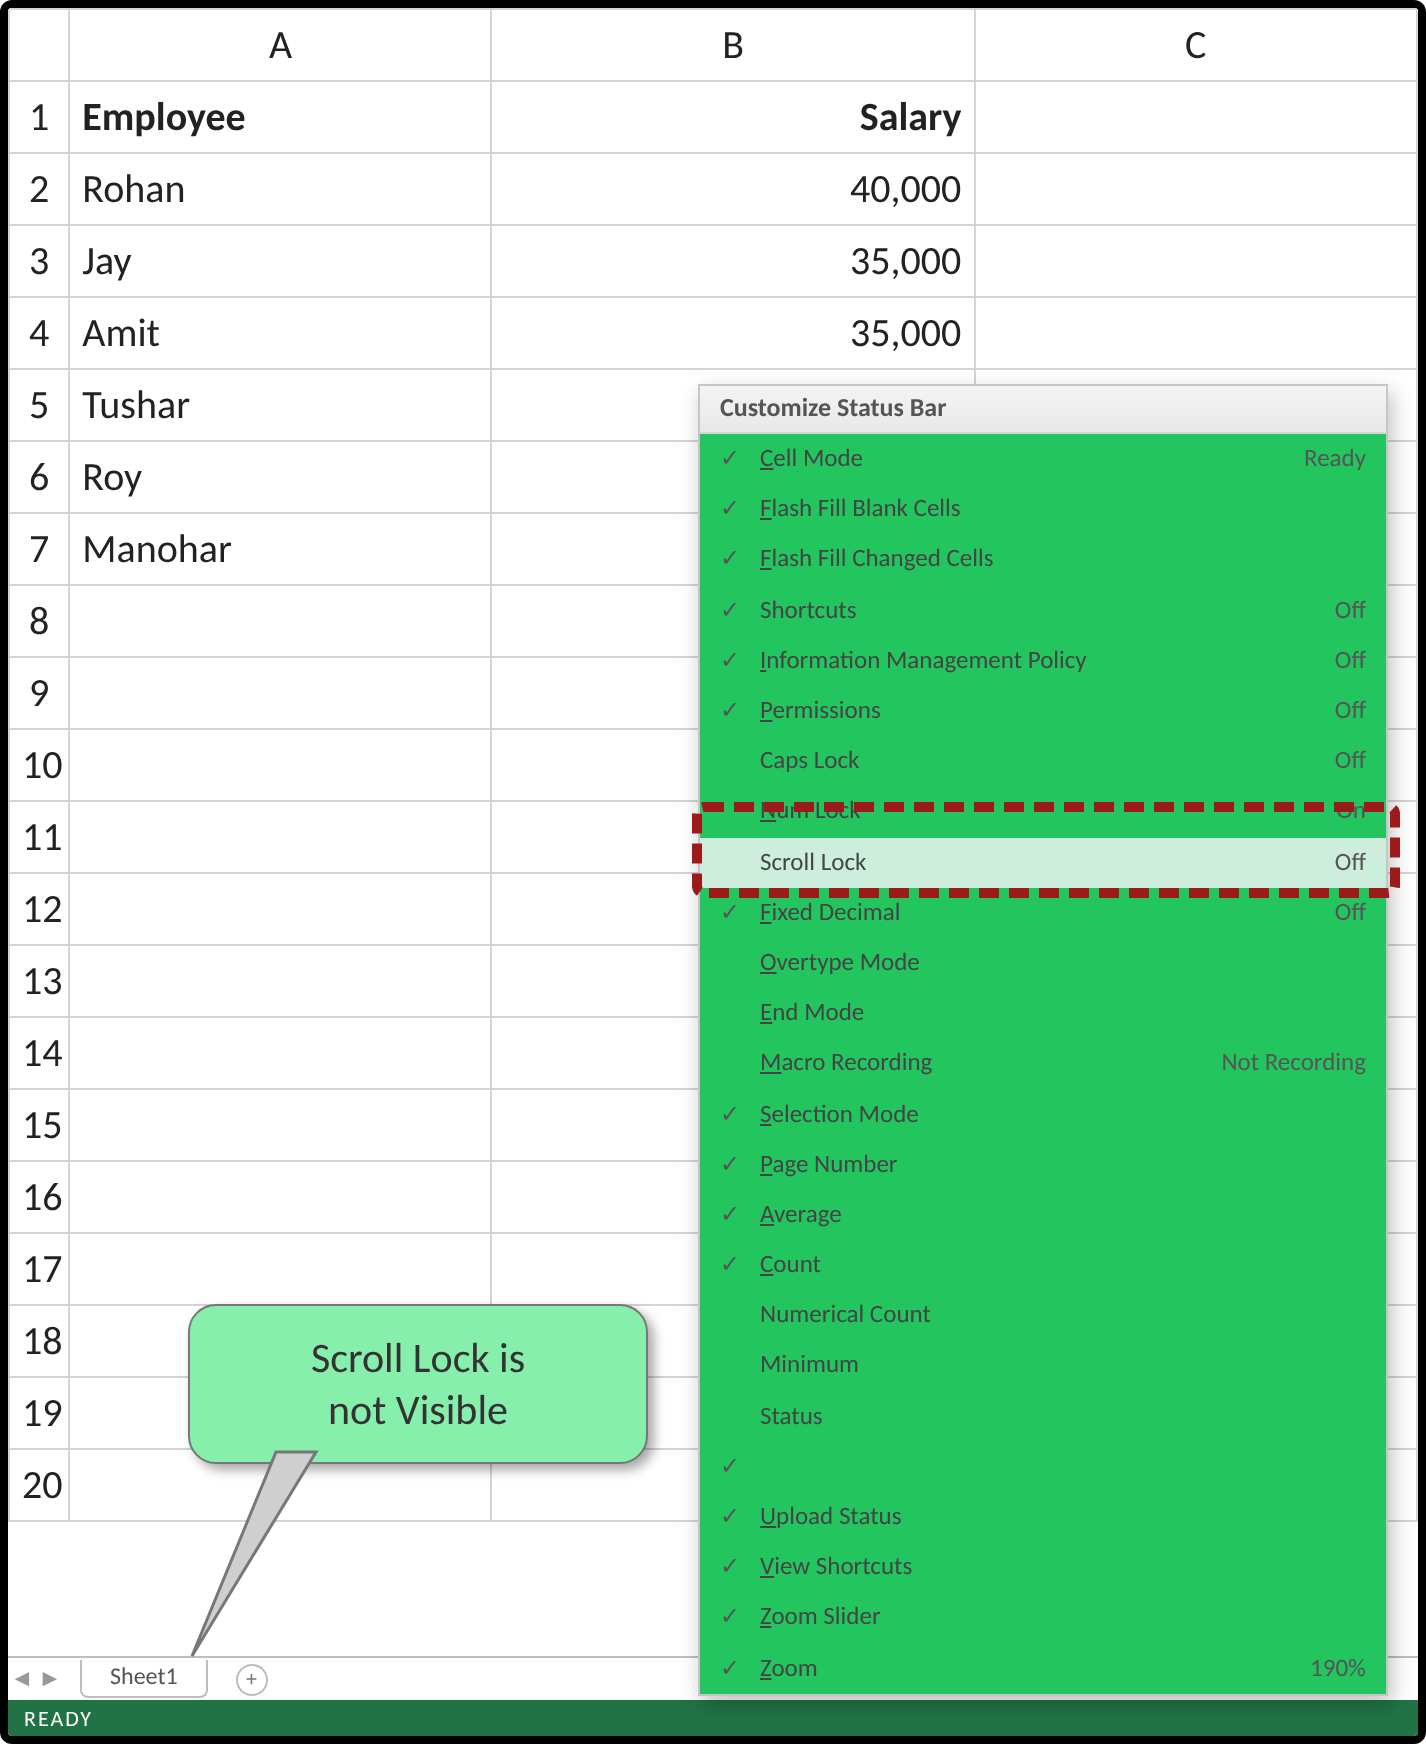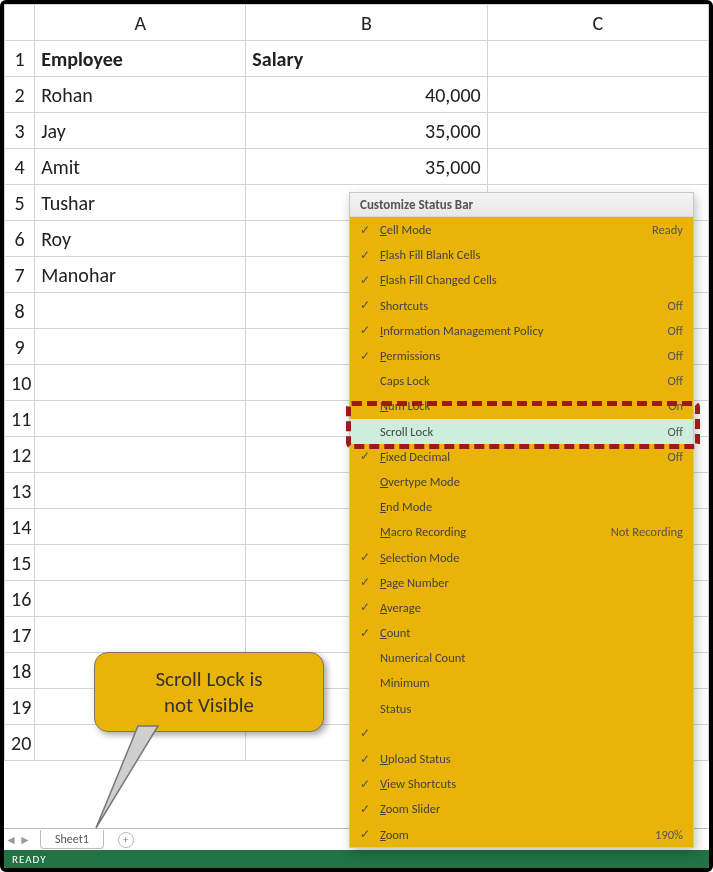--- a/index.html
+++ b/index.html
@@ -37,32 +37,32 @@
     color: #444;
     font-size: 18px;
     text-align: center;
     font-weight: 400;
     border:1px solid #bfbfbf;
   }
   .colhdr { height: 26px; }
   .rowhdr { width: 30px; }
   .bold { font-weight: 700; }
   .right { text-align: right; padding-right: 12px; margin-top: 16px; }
-  .center { text-align: left; }
+  .center { text-align: right; }
   .col-a { width: 210px;}
   .col-b { width: 240px;}
   .col-c { width: 220px;}
 
   
   .ctx {
     position: absolute;
     left: 345px;
     top: 188px;
     width: 345px;
-    background: #eab308;
+    background: #22c55e;
     border: 1px solid #c6c6c6;
     box-shadow: 2px 4px 10px rgba(0,0,0,.25);
     font-size: 12.5px;
     color: #444;
     z-index: 20;
   }
   .ctx-title {
     background: linear-gradient(#f4f4f4,#e8e8e8);
     border-bottom: 1px solid #d7d7d7;
     padding: 4px 10px;
@@ -101,21 +101,21 @@
   
   .callout {
     position: absolute;
     left: 90px;
     top: 648px;
     width: 230px;
     height: 90px;
     z-index: 40;
   }
   .callout-body {
-    background: #eab308;
+    background: #86efac;
     border: 1.5px solid #777;
     border-radius: 14px;
     width: 230px;
     height: 80px;
     display: flex;
     align-items: center;
     justify-content: center;
     text-align: center;
     font-size: 21px;
     color: #333;

